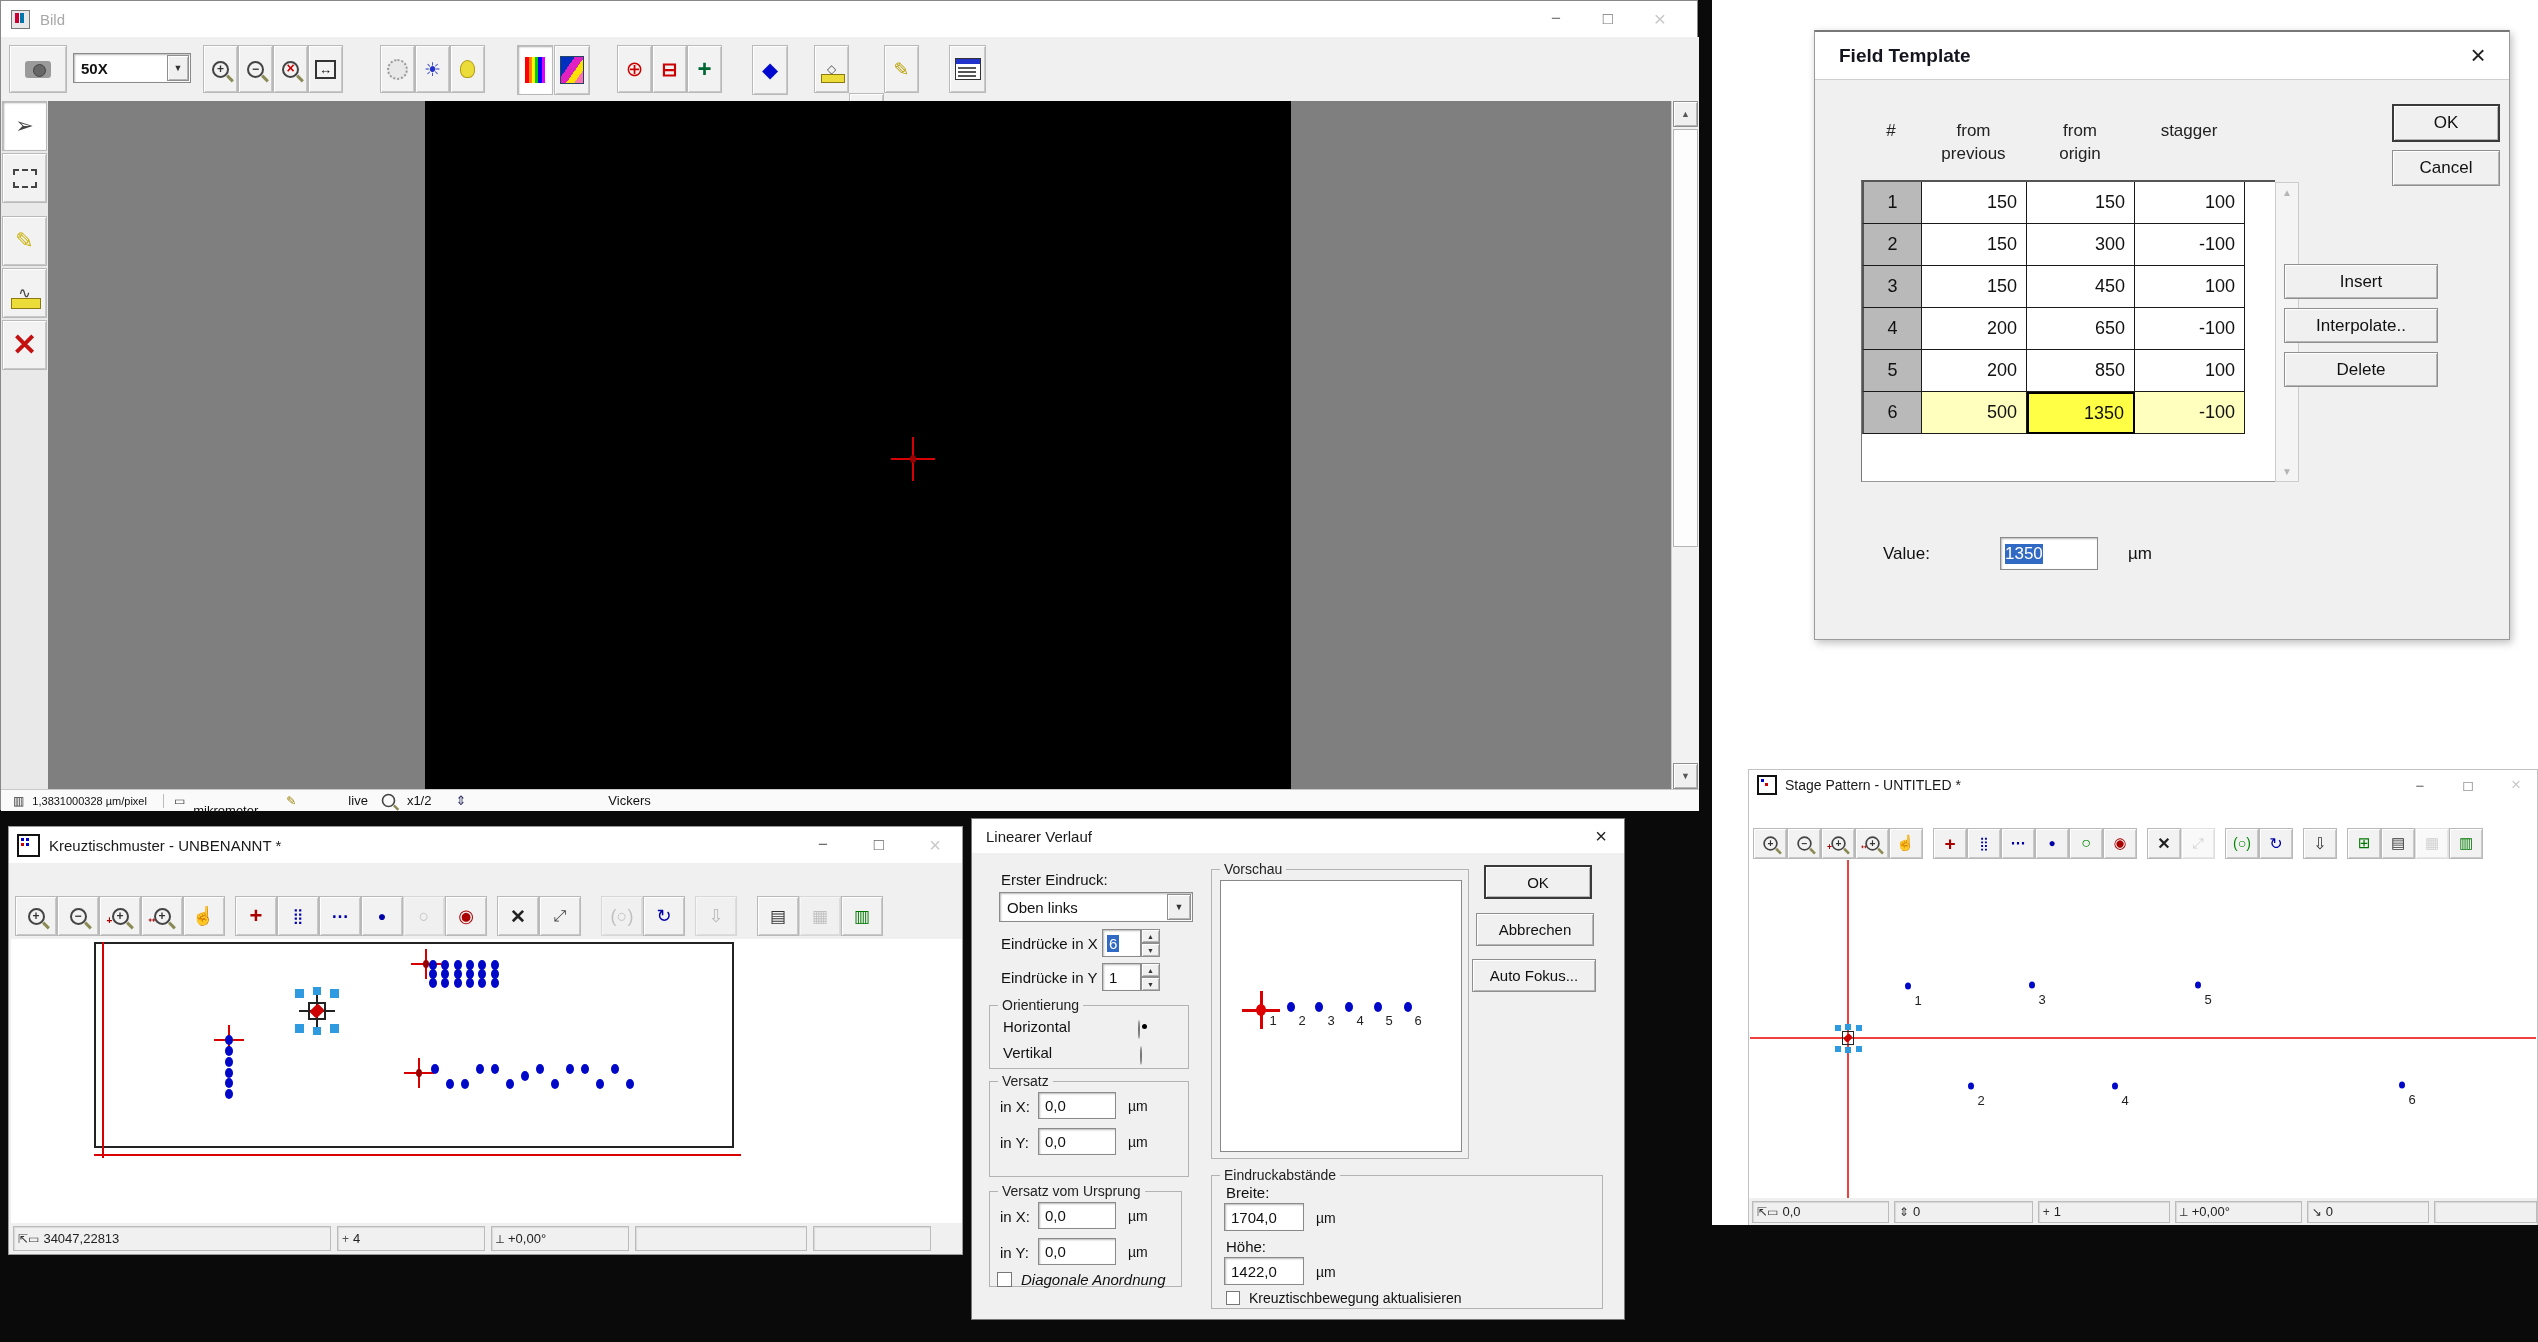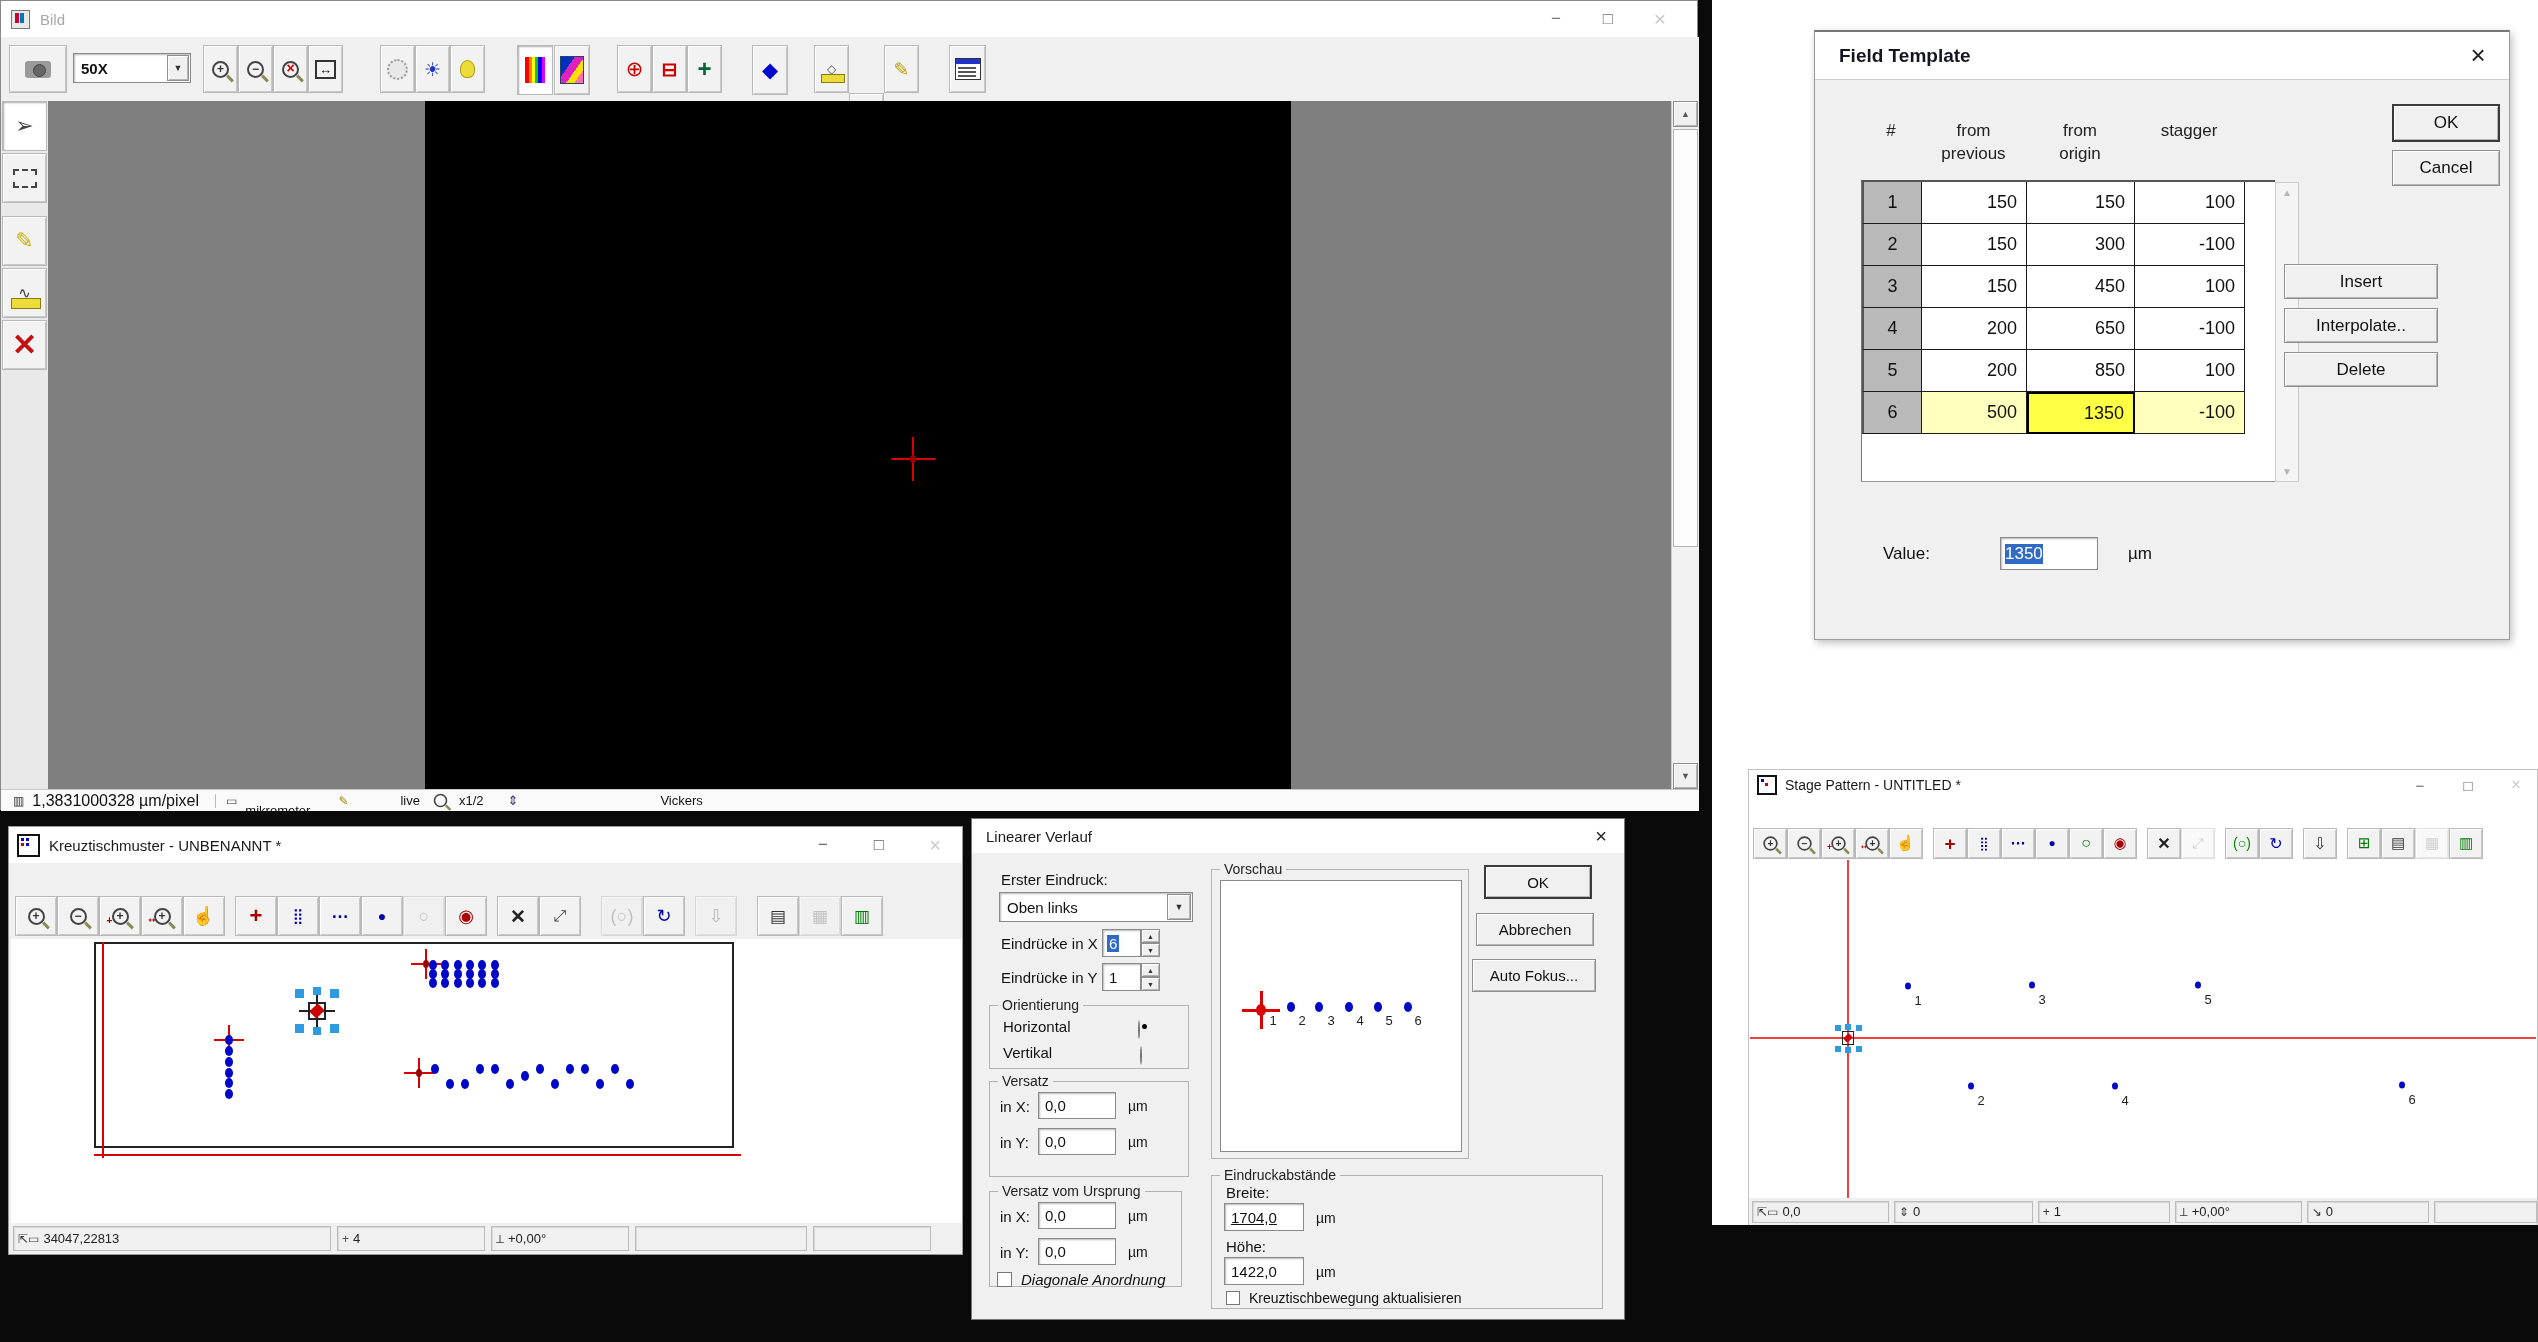--- a/index.html
+++ b/index.html
@@ -220,21 +220,21 @@
         <span class="ua">▲</span>
         </div>
       <div class="abs" style="left:1px;top:28px;width:25px;height:418px;background:#fdfdfd;border:1px solid #b5b5b5;box-sizing:border-box;"></div>
       <div class="btn abs" style="left:1px;top:662px;width:25px;height:26px;">
         <span class="ua">▼</span>
         </div>
     </div>
 
     <div class="statusbar" style="left:0;top:788px;width:1698px;height:22px;border-top:1px solid #c9c9c9;background:#fafafa;">
       <span class="sicon" style="margin-left:12px;">▥</span>
-      <span style="font-size:16px;margin-left:8px;">1,3831000328 µm/pixel</span>
+      <span style="font-size:11px;margin-left:8px;">1,3831000328 µm/pixel</span>
       <span style="width:1px;height:14px;background:#bbb;margin:0 10px 0 16px;"></span>
       <span class="sicon">▭</span>
       <span style="font-size:13px;margin-left:8px;margin-top:20px;">mikrometer</span>
       <span class="sicon" style="margin-left:28px;color:#998000;">✎</span>
       <span style="font-size:13px;margin-left:52px;">live</span>
       <span class="mag" style="margin-left:12px;transform:scale(.8);"></span>
       <span style="font-size:13px;margin-left:10px;">x1/2</span>
       <span style="font-size:13px;color:#336;margin-left:24px;">⇕</span>
       <span style="font-size:13px;margin-left:142px;">Vickers</span>
     </div>
@@ -627,21 +627,21 @@
       <span>Abbrechen</span>
       </div>
     <div class="btn abs" style="left:500px;top:140px;width:124px;height:33px;font-size:15px;">
       <span>Auto Fokus...</span>
       </div>
 
     <div class="groupbox" style="left:239px;top:356px;width:392px;height:134px;">
       <span class="gb-label">Eindruckabstände</span>
       <span class="abs" style="left:14px;top:8px;font-size:15px;">Breite:</span>
       <div class="sunken abs" style="left:12px;top:27px;width:80px;height:28px;display:flex;align-items:center;padding-left:6px;">
-        <span style="font-size:15px;text-decoration:underline;">1704,0</span>
+        <span style="font-size:15px;">1704,0</span>
         </div>
       <span class="abs" style="left:104px;top:34px;font-size:14px;">µm</span>
       <span class="abs" style="left:14px;top:62px;font-size:15px;">Höhe:</span>
       <div class="sunken abs" style="left:12px;top:81px;width:80px;height:28px;display:flex;align-items:center;padding-left:6px;">
         <span style="font-size:15px;">1422,0</span>
         </div>
       <span class="abs" style="left:104px;top:88px;font-size:14px;">µm</span>
       <div class="abs" style="left:14px;top:114px;display:flex;align-items:center;gap:9px;">
         <span class="checkbox" style="width:14px;height:14px;"></span>
         <span style="font-size:14px;">Kreuztischbewegung aktualisieren</span>

